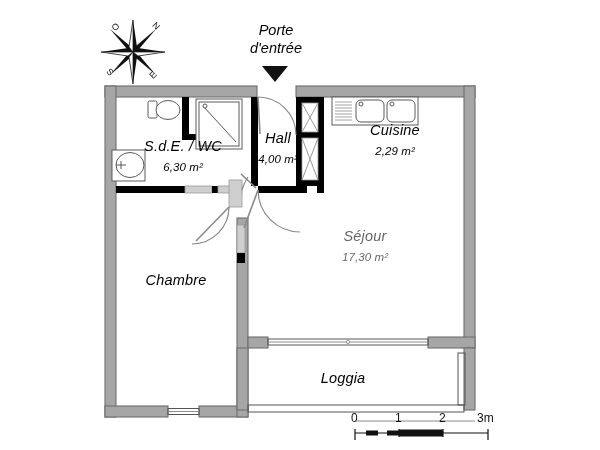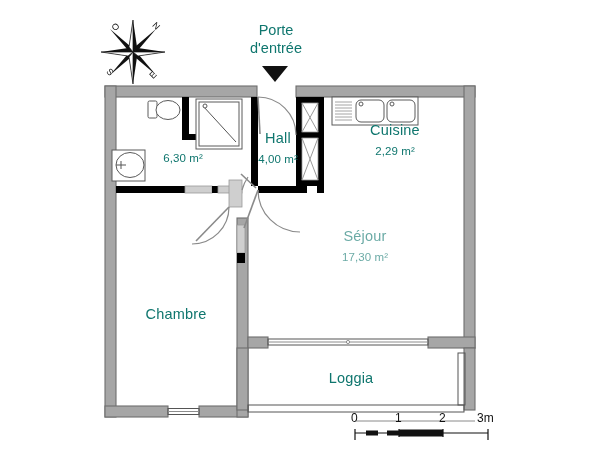--- a/index.html
+++ b/index.html
@@ -15,24 +15,25 @@
     font-family: "Liberation Sans", sans-serif;
   }
   #plan {
     position: absolute;
     left: 0; top: 0;
     width: 600px;
     height: 450px;
   }
   .lbl {
     position: absolute;
-    color: #0f766e;
+    color: #000000;
     white-space: nowrap;
     text-align: center;
     line-height: 1.15;
+    font-style: italic;
   }
   .room-name {
     font-size: 14.5px;
     letter-spacing: 0.2px;
   }
   .room-area {
     font-size: 11.5px;
     letter-spacing: 0.1px;
   }
   .faded { opacity: 0.62; text-align: center; }
@@ -262,42 +263,43 @@
   <div>Porte</div>
   <div>d'entrée</div>
 </div>
 
 <span class="compass-letter" style="left:112px; top:22px; transform:rotate(-45deg);">O</span>
 <span class="compass-letter" style="left:153px; top:21px; transform:rotate(45deg);">N</span>
 <span class="compass-letter" style="left:107px; top:67px; transform:rotate(45deg);">S</span>
 <span class="compass-letter" style="left:150px; top:70px; transform:rotate(-45deg);">E</span>
 
 <div class="lbl" style="left:120px; top:138px; width:126px;">
-  <div class="room-area" style="margin-top:14px;">6,30 m²</div>
+  <div class="room-name">S.d.E. / WC</div>
+  <div class="room-area" style="margin-top:6px;">6,30 m²</div>
 </div>
 
 <div class="lbl" style="left:248px; top:130px; width:60px;">
   <div class="room-name">Hall</div>
   <div class="room-area" style="margin-top:6px;">4,00 m²</div>
 </div>
 
 <div class="lbl" style="left:340px; top:122px; width:110px;text-align:center;">
   <div class="room-name">Cuisine</div>
   <div class="room-area" style="margin-top:6px;">2,29 m²</div>
 </div>
 
 <div class="lbl faded" style="left:305px; top:228px; width:120px;">
   <div class="room-name">Séjour</div>
   <div class="room-area" style="margin-top:6px;">17,30 m²</div>
 </div>
 
-<div class="lbl" style="left:112px; top:272px; width:128px;margin-top:34px;">
+<div class="lbl" style="left:112px; top:272px; width:128px;">
   <div class="room-name">Chambre</div>
 </div>
 
-<div class="lbl" style="left:296px; top:370px; width:110px;">
+<div class="lbl" style="left:288px; top:370px; width:110px;">
   <div class="room-name">Loggia</div>
 </div>
 
 <span class="scale-num" style="left:351px; top:411px;">0</span>
 <span class="scale-num" style="left:395px; top:411px;">1</span>
 <span class="scale-num" style="left:439px; top:411px;">2</span>
 <span class="scale-num" style="left:477px; top:411px;">3m</span>
 
 </body></html>

